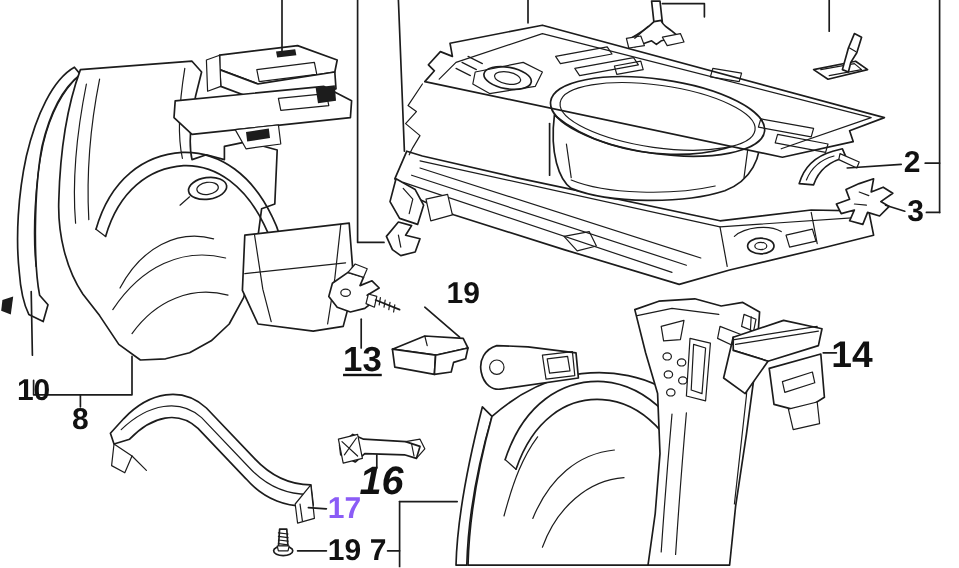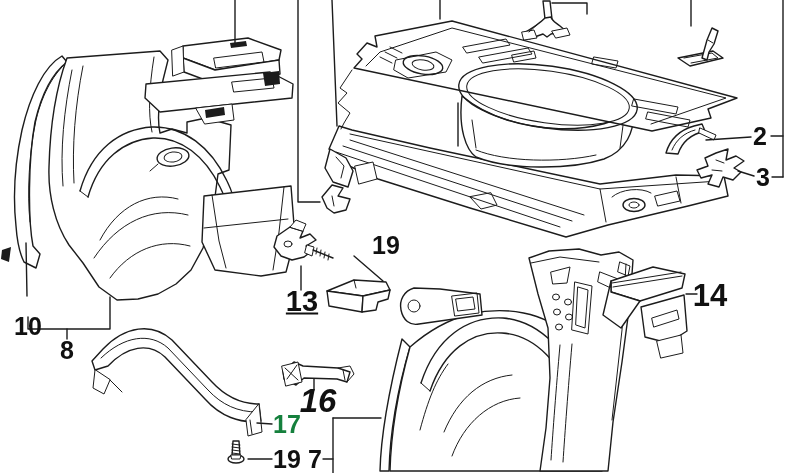--- a/index.html
+++ b/index.html
@@ -242,17 +242,17 @@
 
   <div class="callout-layer">
       <span class="callout" style="left: 760px; top: 136px; font-size: 25px; color: rgb(17, 17, 17);">2</span>
       <span class="callout" style="left: 763px; top: 177px; font-size: 25px; color: rgb(17, 17, 17);">3</span>
       <span class="callout" style="left: 315px; top: 459px; font-size: 25px; color: rgb(17, 17, 17);">7</span>
       <span class="callout" style="left: 67px; top: 350px; font-size: 25px; color: rgb(17, 17, 17);">8</span>
       <span class="callout" style="left: 28px; top: 306px; font-size: 25px; color: rgb(17, 17, 17); margin-top: 20px;">10</span>
       <span class="callout" style="left: 302px; top: 301px; font-size: 29px; color: rgb(17, 17, 17); text-decoration: underline;">13</span>
       <span class="callout" style="left: 710px; top: 295px; font-size: 31px; color: rgb(17, 17, 17);">14</span>
       <span class="callout" style="left: 318px; top: 400px; font-size: 33px; color: rgb(17, 17, 17); font-style: italic;">16</span>
-      <span class="callout" style="left: 287px; top: 424px; font-size: 25px; color: #15803d;">17</span>
+      <span class="callout" style="left: 287px; top: 424px; font-size: 25px; color: #8b5cf6;">17</span>
       <span class="callout" style="left: 287px; top: 459px; font-size: 25px; color: rgb(17, 17, 17);">19</span>
       <span class="callout" style="left: 352px; top: 245px; font-size: 25px; color: rgb(17, 17, 17); margin-left: 34px;">19</span>
     </div>
 </div>
 
 </body></html>

